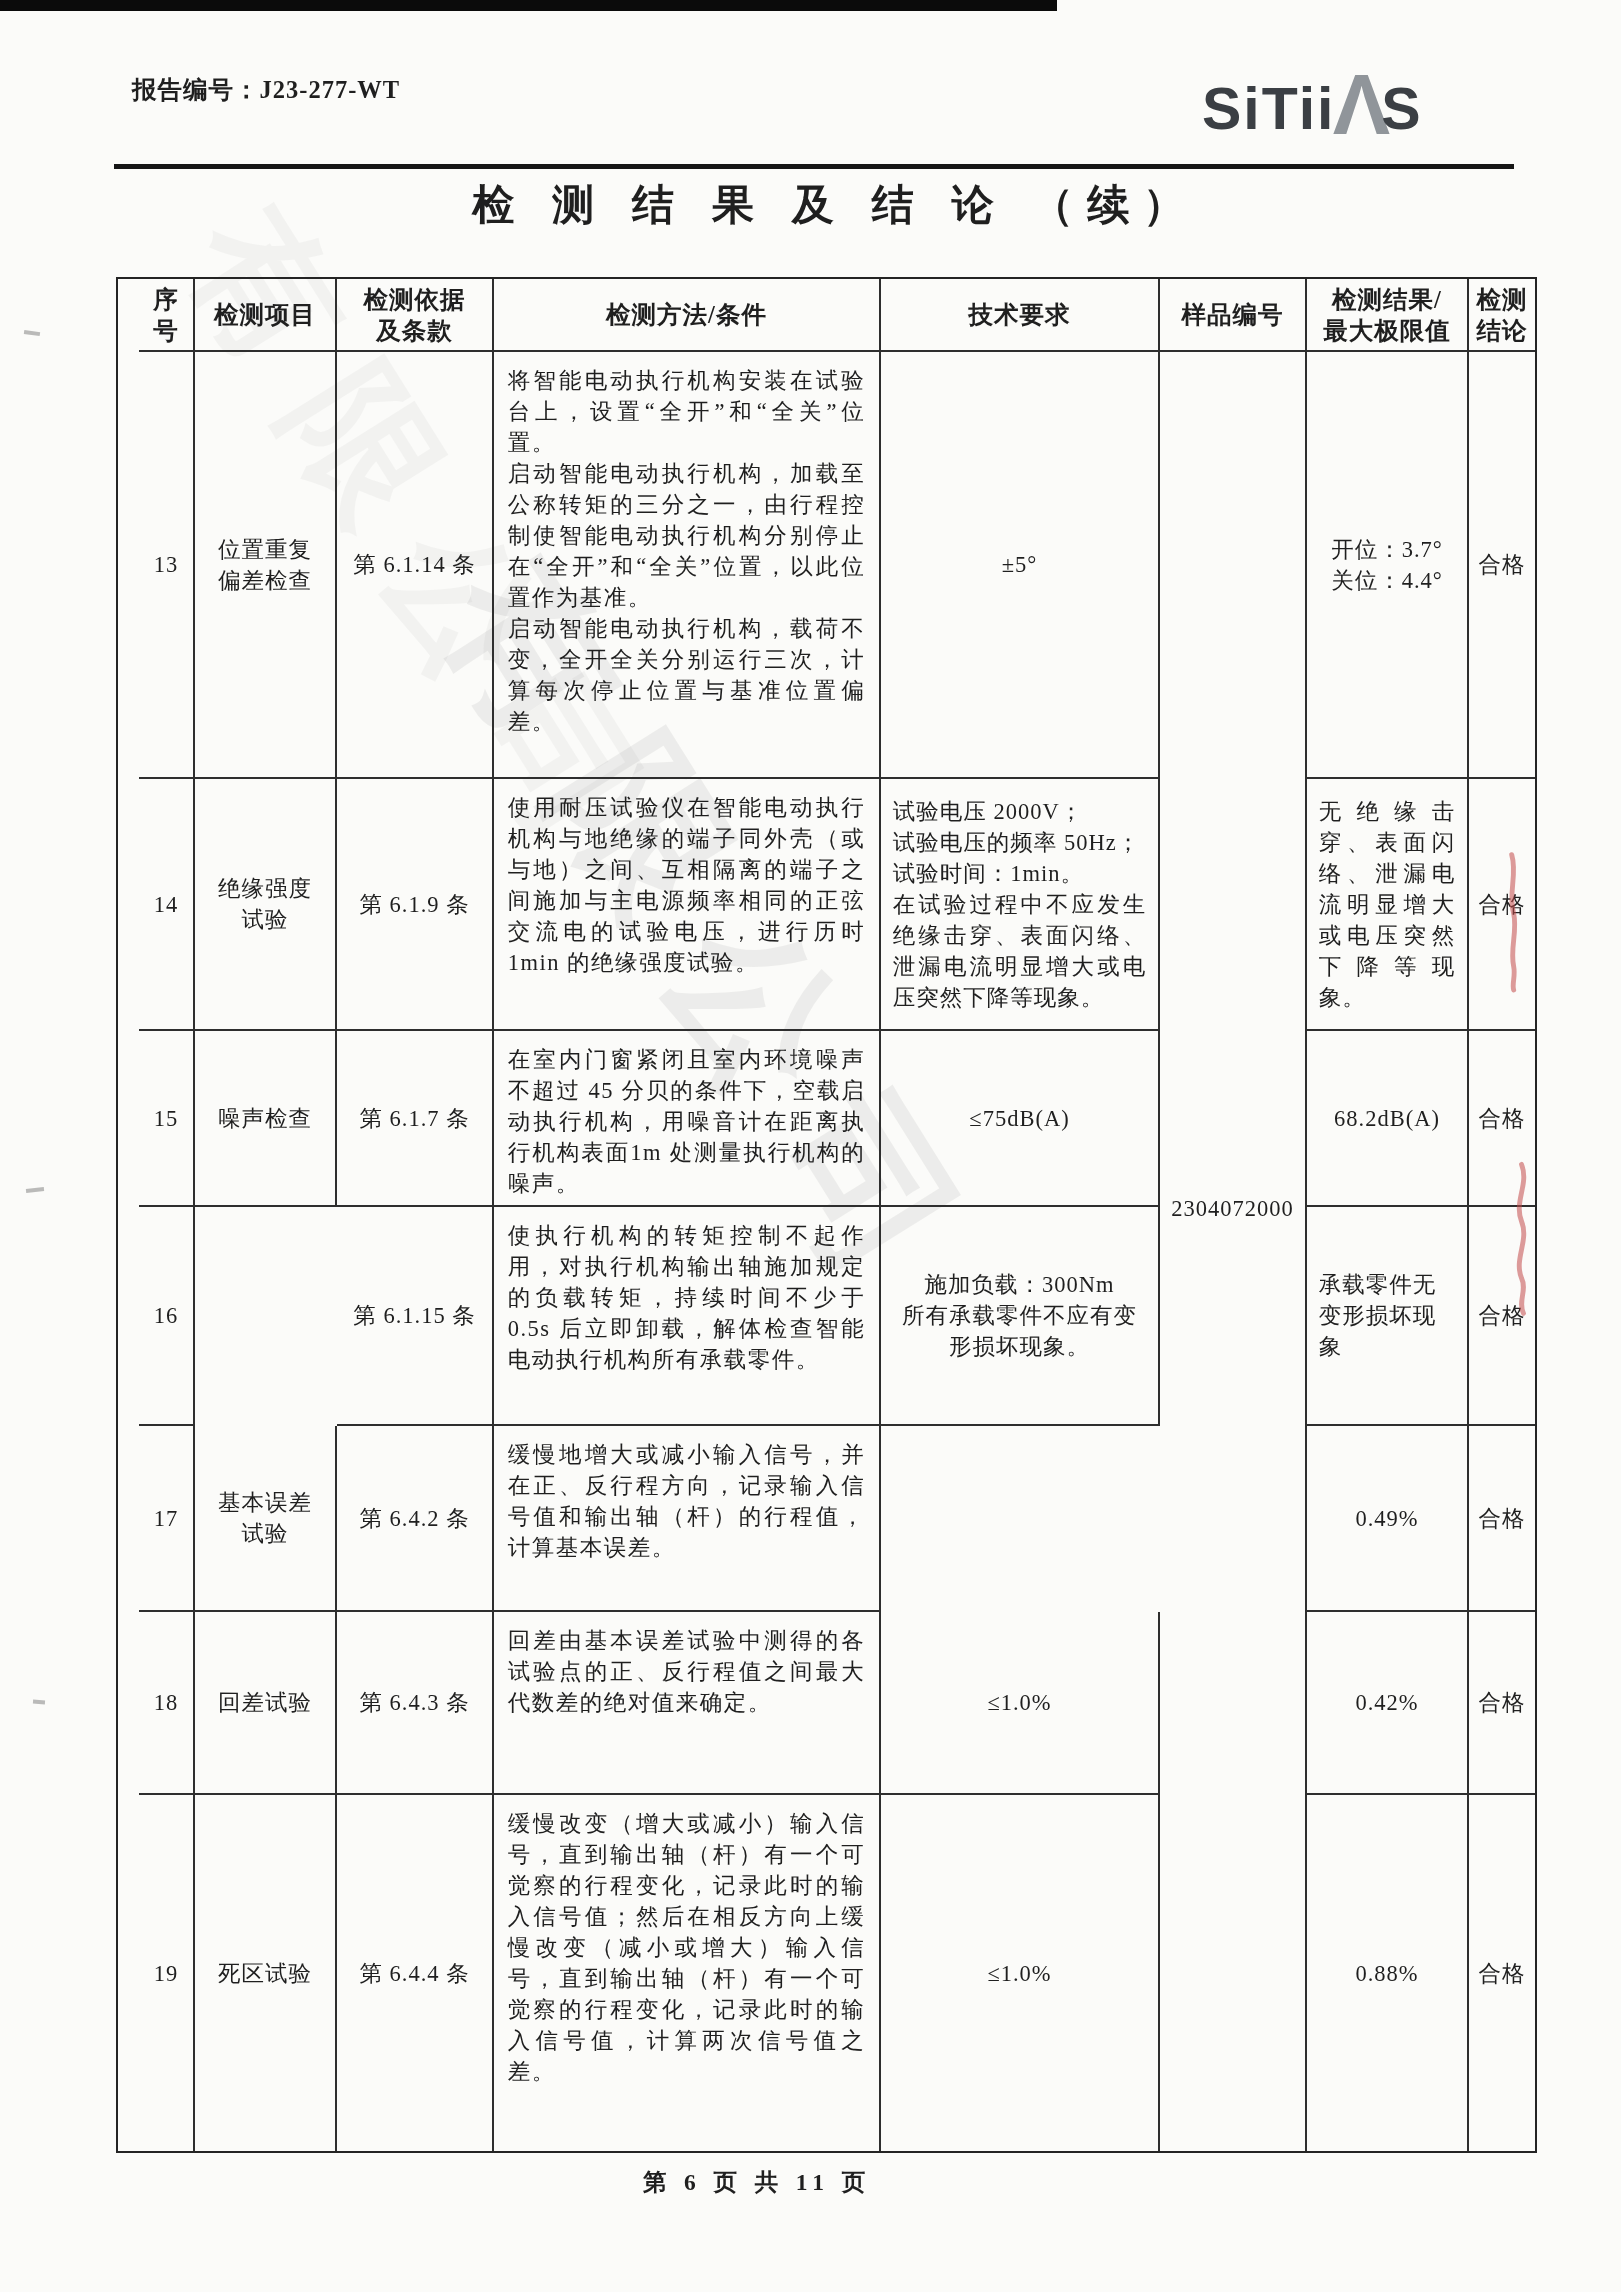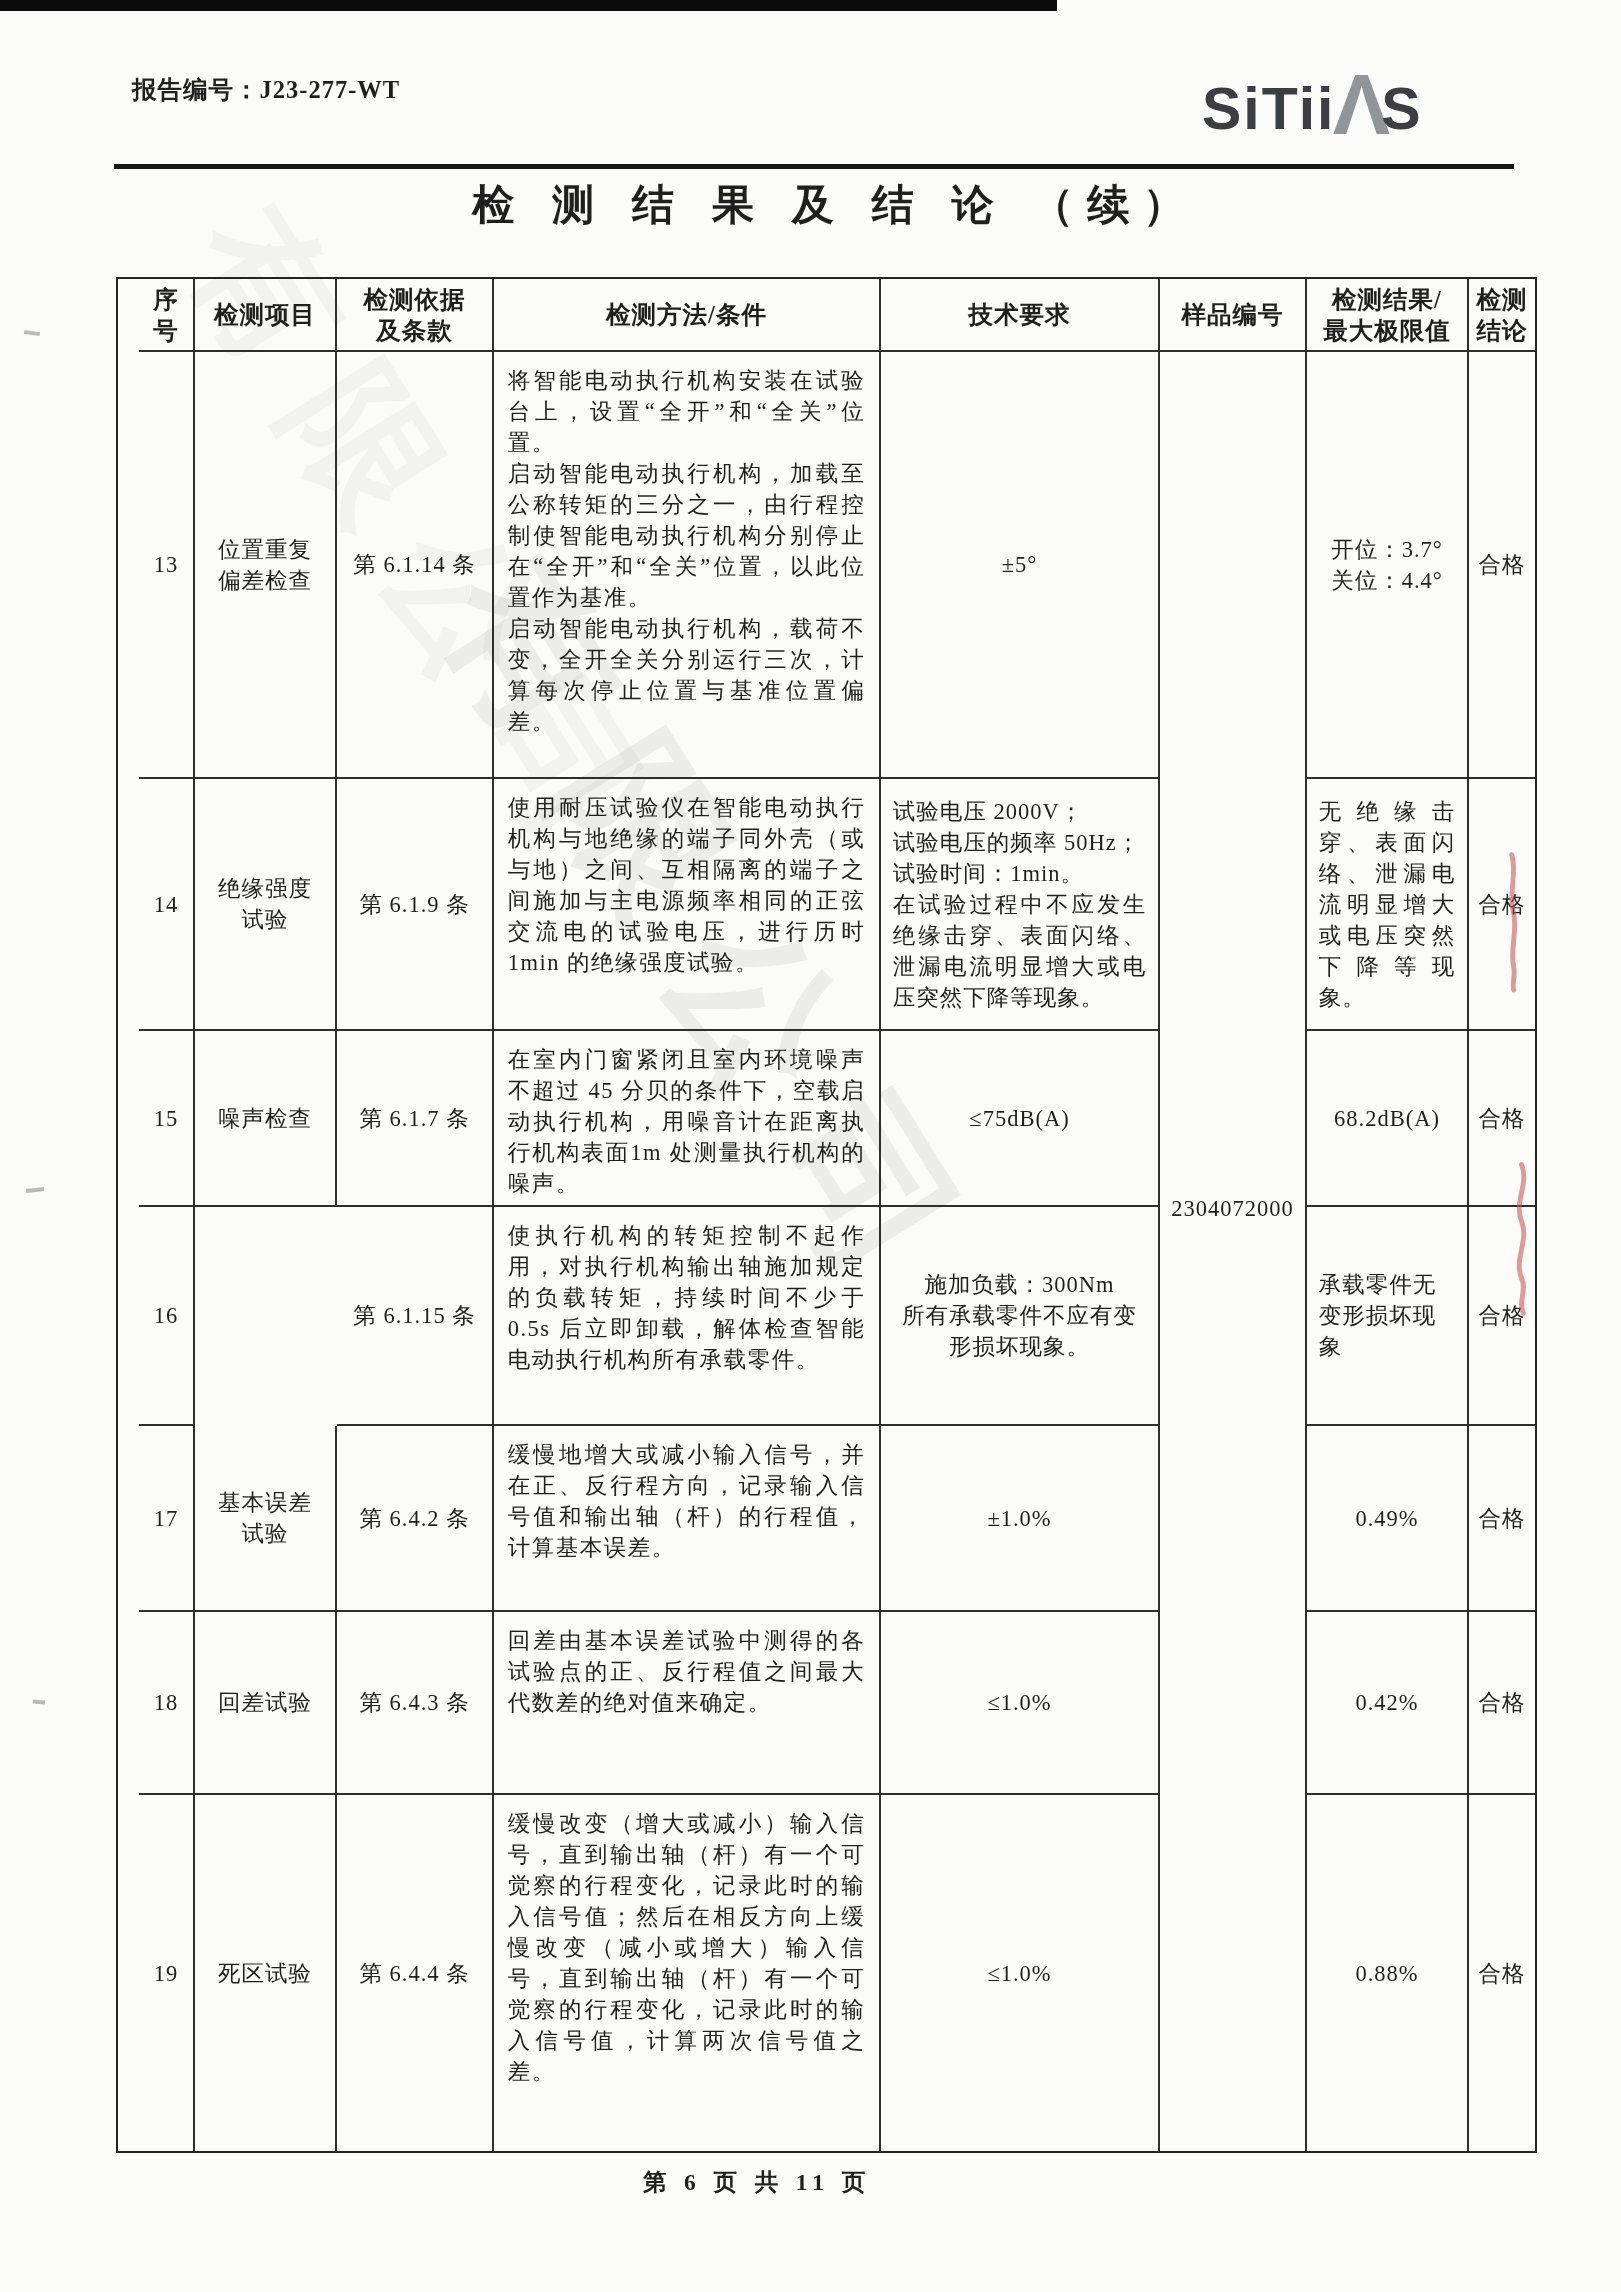--- a/index.html
+++ b/index.html
@@ -209,23 +209,20 @@
   <div class="cell" style="grid-area:6/2">
       <span class="txt">基本误差
 试验</span>
     </div>
   <div class="cell" style="grid-area:6/3">
       <span class="txt">第 6.4.2 条</span>
     </div>
   <div class="cell method v-top" style="grid-area:6/4">
       <span class="txt">缓慢地增大或减小输入信号，并在正、反行程方向，记录输入信号值和输出轴（杆）的行程值，计算基本误差。</span>
     </div>
-  <div class="cell" style="grid-area:6/5">
-      <span class="txt">±1.0%</span>
-    </div>
   <div class="cell" style="grid-area:6/7">
       <span class="txt">0.49%</span>
     </div>
   <div class="cell lastcol" style="grid-area:6/8">
       <span class="txt">合格</span>
     </div>
 
   <div class="cell" style="grid-area:7/1">
       <span class="txt">18</span>
     </div>

